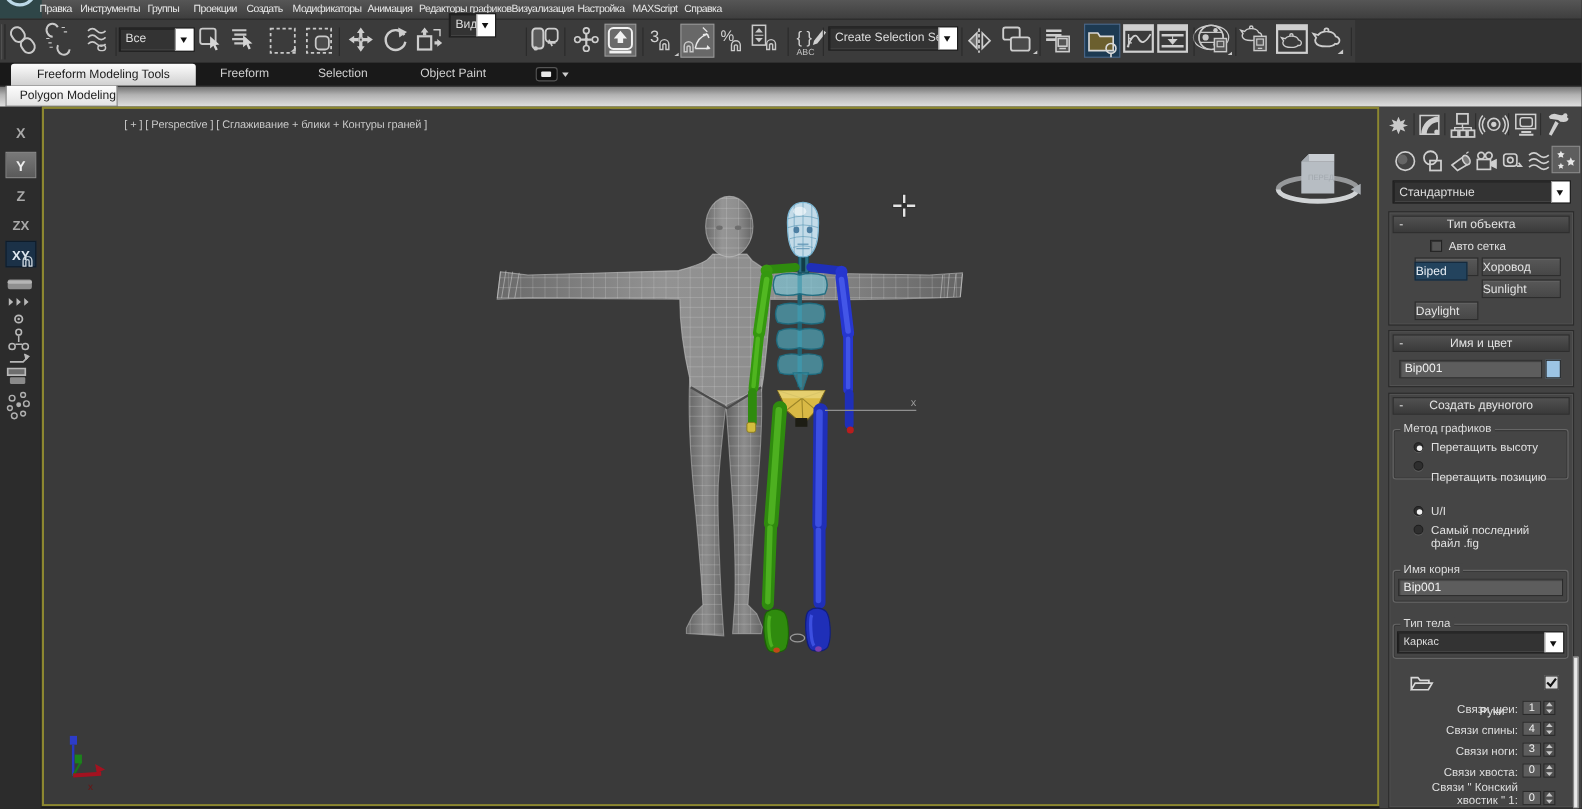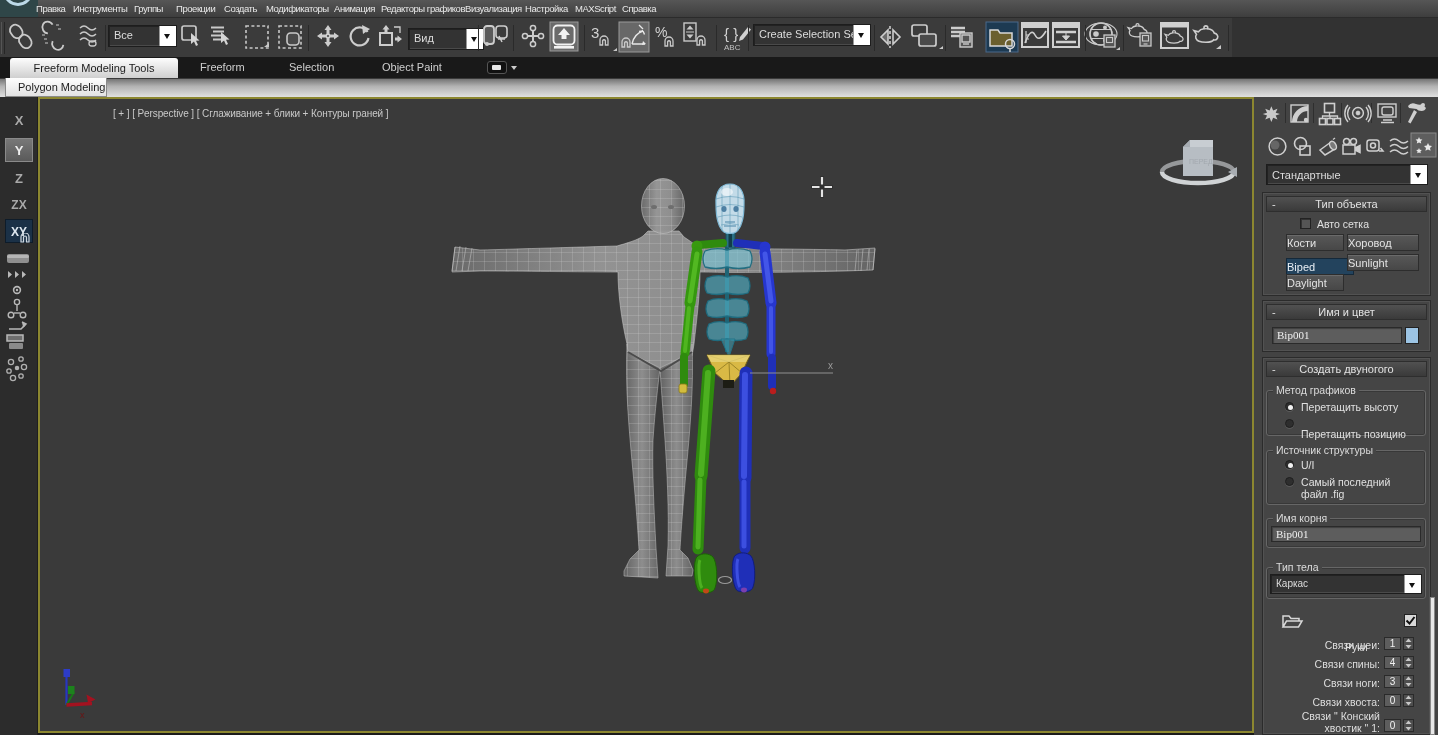--- a/index.html
+++ b/index.html
@@ -37,21 +37,21 @@
   .roll{position:absolute;left:1262px;width:169px;background:#454545;border:1px solid #2b2b2b;box-shadow:inset 0 0 0 1px #525252;}
   .rollhead{position:relative;margin:3px 3px 0 3px;height:16px;background:linear-gradient(180deg,#515151,#3a3a3a);border:1px solid #2e2e2e;color:#e2e2e2;font-size:11px;text-align:center;line-height:15px;}
   .rollhead .minus{position:absolute;left:5px;top:0;}
   .maxbtn{position:absolute;height:17px;background:linear-gradient(180deg,#585858,#474747);border:1px solid #2d2d2d;box-shadow:inset 0 1px 0 #6a6a6a;color:#e3e3e3;font-size:11px;line-height:16px;}
   .maxbtn.pressed{background:#23435d;box-shadow:none;border-color:#15293a;color:#e8eef4;}
   .group{position:absolute;border:1px solid #666;border-radius:3px;box-shadow:inset 0 0 0 1px #383838;}
   .glabel{position:absolute;top:-7px;left:6px;background:#454545;padding:0 3px;font-size:10.5px;color:#dcdcdc;white-space:nowrap;}
   .radio{position:absolute;width:9px;height:9px;border-radius:50%;background:#2e2e2e;border:1px solid #1e1e1e;box-shadow:0 1px 0 #5a5a5a;}
   .radio.sel:after{content:"";position:absolute;left:2px;top:2px;width:5px;height:5px;border-radius:50%;background:#f2f2f2;}
   .ptext{position:absolute;font-size:10.5px;color:#e0e0e0;white-space:nowrap;}
-  .field{position:absolute;background:#5d5d5d;border:1px solid #2a2a2a;box-shadow:inset 1px 1px 1px #3f3f3f;color:#f0f0f0;font-size:11px;line-height:15px;padding-left:4px;font-family:Liberation Serif, serif;}
+  .field{position:absolute;background:#5d5d5d;border:1px solid #2a2a2a;box-shadow:inset 1px 1px 1px #3f3f3f;color:#f0f0f0;font-size:11px;line-height:15px;padding-left:4px;}
   .spinbox{position:absolute;width:17px;height:13px;background:#5d5d5d;border:1px solid #2a2a2a;color:#f2f2f2;font-size:10px;text-align:center;line-height:12px;}
   .spinarrows{position:absolute;width:11px;height:13px;background:#4e4e4e;border:1px solid #2a2a2a;}
   .slabel{position:absolute;font-size:10.5px;color:#dedede;text-align:right;white-space:nowrap;}
 </style>
 </head>
 <body>
 <div id="app">
 
   <div id="menubar" class="abs"></div>
   <div id="logo" class="abs">
@@ -70,21 +70,21 @@
   <span class="mitem" style="left:575px">MAXScript</span>
   <span class="mitem" style="left:622px">Справка</span>
 
   <div id="toolbar" class="abs">
     <div class="grip"></div>
   </div>
   <div class="combo abs" style="left:108px;top:25px;width:69px">
       <span class="txt">Все</span>
       <span class="btn"></span>
     </div>
-  <div class="combo abs" style="left:408px;top:28px;width:76px">
+  <div class="combo abs" style="left:408px;top:12px;width:43px">
       <span class="txt">Вид</span>
       <span class="btn"></span>
     </div>
   <div class="combo abs" style="left:753px;top:24px;width:118px">
       <span class="txt">Create Selection Se</span>
       <span class="btn"></span>
     </div>
   <svg id="tbicons" class="abs" style="left:0;top:17px" width="1438" height="40" viewBox="0 0 1438 40">
       <defs>
         <g id="magnet">
@@ -599,44 +599,41 @@
       <span class="btn"></span>
     </div>
 
   <div class="roll abs" style="top:192px;height:104px">
     <div class="rollhead"><span class="minus">-</span>Тип объекта</div>
   </div>
   <div class="abs" style="left:1300px;top:218px;width:11px;height:11px;background:#555;border:1px solid #222;box-shadow:inset 1px 1px 0 #333"></div>
   <span class="ptext abs" style="left:1317px;top:218px">Авто сетка</span>
   <div class="maxbtn abs" style="left:1286px;top:234px;width:58px">Кости</div>
   <div class="maxbtn abs" style="left:1347px;top:234px;width:72px">Хоровод</div>
-  <div class="maxbtn pressed abs" style="left:1286px;top:258px;width:68px">Biped</div>
+  <div class="maxbtn pressed abs" style="left:1286px;top:238px;width:48px">Biped</div>
   <div class="maxbtn abs" style="left:1347px;top:254px;width:72px">Sunlight</div>
   <div class="maxbtn abs" style="left:1286px;top:274px;width:58px">Daylight</div>
 
   <div class="roll abs" style="top:300px;height:52px">
     <div class="rollhead"><span class="minus">-</span>Имя и цвет</div>
   </div>
   <div class="field abs" style="left:1272px;top:327px;width:130px;height:17px">Bip001</div>
   <div class="abs" style="left:1405px;top:327px;width:14px;height:17px;background:#9cc4e4;border:1px solid #222"></div>
 
   <div class="roll abs" style="top:357px;height:378px">
     <div class="rollhead"><span class="minus">-</span>Создать двуногого</div>
   </div>
   <div class="group abs" style="left:1266px;top:390px;width:160px;height:46px">
     <span class="glabel">Метод графиков</span>
   </div>
   <div class="radio sel abs" style="left:1285px;top:402px"></div>
   <span class="ptext abs" style="left:1301px;top:401px">Перетащить высоту</span>
   <div class="radio abs" style="left:1285px;top:419px"></div>
   <span class="ptext abs" style="left:1301px;top:428px">Перетащить позицию</span>
 
-  <div class="group abs" style="left:1266px;top:450px;width:160px;height:55px">
-    <span class="glabel">Источник структуры</span>
-  </div>
   <div class="radio sel abs" style="left:1285px;top:460px"></div>
   <span class="ptext abs" style="left:1301px;top:459px">U/I</span>
   <div class="radio abs" style="left:1285px;top:477px"></div>
   <span class="ptext abs" style="left:1301px;top:476px">Самый последний</span>
   <span class="ptext abs" style="left:1301px;top:488px">файл .fig</span>
 
   <div class="group abs" style="left:1266px;top:518px;width:160px;height:30px">
     <span class="glabel">Имя корня</span>
   </div>
   <div class="field abs" style="left:1271px;top:526px;width:150px;height:16px">Bip001</div>

